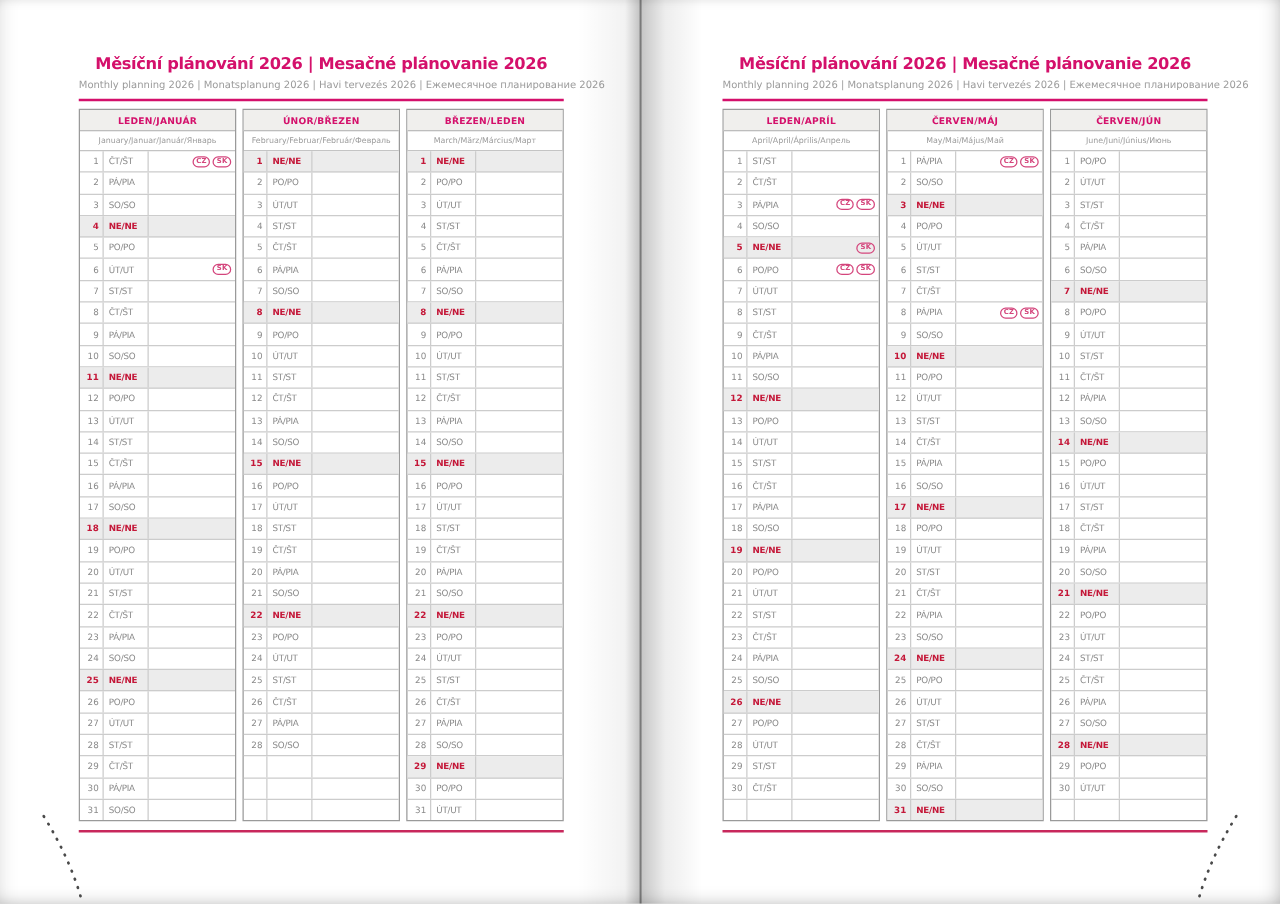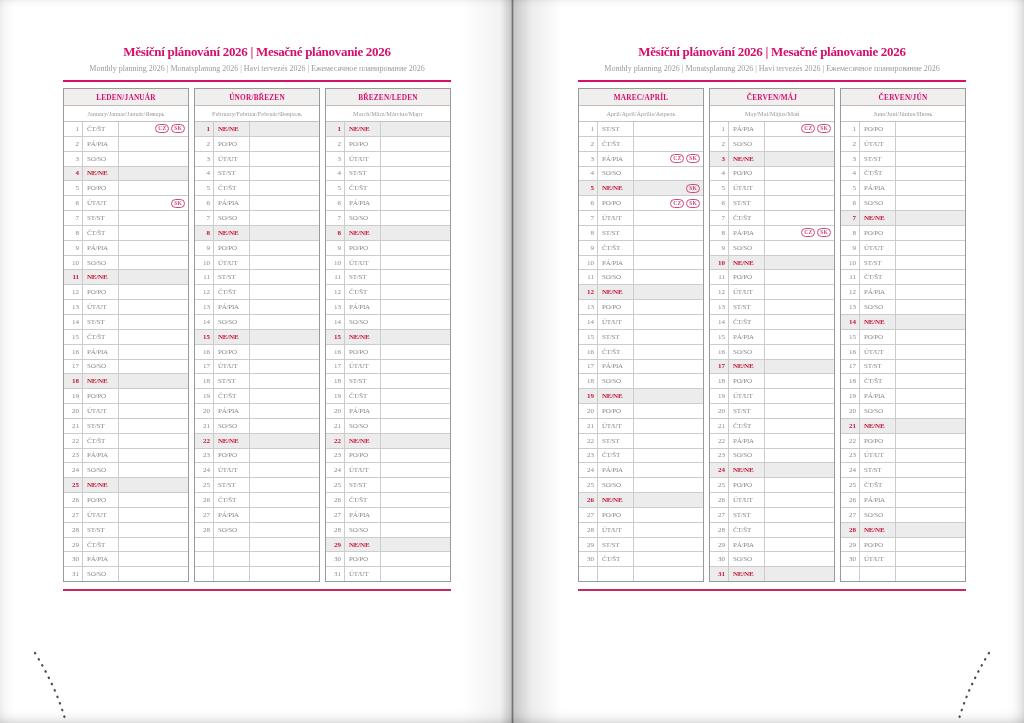--- a/index.html
+++ b/index.html
@@ -5,41 +5,40 @@
   * { margin:0; padding:0; box-sizing:border-box; }
   html,body { width:1024px; height:723px; overflow:hidden; background:#e9e9e9; }
   body { font-family:"DejaVu Sans","Liberation Sans",sans-serif; }
 
   .spread {
     position:relative; width:1024px; height:723px; background:#ffffff;
     box-shadow: inset -12px 0 16px -12px rgba(0,0,0,.25),
                 inset 12px 0 16px -12px rgba(0,0,0,.12),
                 inset 0 -10px 14px -10px rgba(0,0,0,.22),
                 inset 0 8px 10px -9px rgba(0,0,0,.10);
-    font-family: Liberation Serif, serif;
   }
 
   .gutter {
     position:absolute; top:0; left:462px; width:100px; height:723px; pointer-events:none;
     background: linear-gradient(to right,
       rgba(0,0,0,0) 0%, rgba(0,0,0,.05) 38%, rgba(0,0,0,.22) 49%,
       rgba(0,0,0,.55) 50.5%, rgba(0,0,0,.22) 52%, rgba(0,0,0,.07) 70%, rgba(0,0,0,0) 100%);
   }
 
   .page { position:absolute; top:44px; width:388px; }
   .page.left  { left:63px; }
   .page.right { left:578px; }
 
   .title { text-align:center; font-weight:bold; font-size:13px; letter-spacing:-.3px; color:#d4106b; white-space:nowrap; }
   .subtitle { text-align:center; font-size:8px; color:#9b9b9b; margin-top:4px; white-space:nowrap; }
   .rule { height:2px; background:#d4106b; margin-top:7px; }
   .bottom-rule { height:2px; background:#c8285c; margin-top:7px; }
 
   .months { display:flex; gap:5px; margin-top:6px; }
-  .month { width:126px; height:494px; border:1px solid #9a9a9a; display:flex; flex-direction:column; background:#fff; }
+  .month { width:126px; height:570px; border:1px solid #9a9a9a; display:flex; flex-direction:column; background:#fff; }
   .mh { height:17px; line-height:17px; background:#f0efed; border-bottom:1px solid #bdbdbd;
         color:#d4106b; font-weight:bold; font-size:7.3px; text-align:center; letter-spacing:.2px; }
   .ms { height:16px; line-height:16px; border-bottom:1px solid #c4c4c4;
         color:#9b9b9b; font-size:6.3px; text-align:center; white-space:nowrap; }
   .rows { flex:1; display:flex; flex-direction:column; }
   .row { flex:1; display:flex; align-items:center; border-bottom:1px solid #cccccc; font-size:7px; color:#8a8a8a; }
   .row:last-child { border-bottom:none; }
   .c-num  { width:19px; align-self:stretch; display:flex; align-items:center; justify-content:flex-end;
             padding-right:3px; border-right:1px solid #cccccc; }
   .c-day  { width:36px; align-self:stretch; display:flex; align-items:center;
@@ -557,21 +556,21 @@
     </div>
     <div class="bottom-rule"></div>
   </div>
 
   <div class="page right">
     <div class="title">Měsíční plánování 2026 | Mesačné plánovanie 2026</div>
     <div class="subtitle">Monthly planning 2026 | Monatsplanung 2026 | Havi tervezés 2026 | Ежемесячное планирование 2026</div>
     <div class="rule"></div>
     <div class="months">
       <div class="month">
-        <div class="mh">MAREC/APRÍL</div>
+        <div class="mh">LEDEN/APRÍL</div>
         <div class="ms">April/April/Április/Апрель</div>
         <div class="rows">
             <div class="row">
               <div class="c-num">1</div>
               <div class="c-day">ST/ST</div>
               <div class="c-notes"></div>
             </div>
             <div class="row">
               <div class="c-num">2</div>
               <div class="c-day">ČT/ŠT</div>

